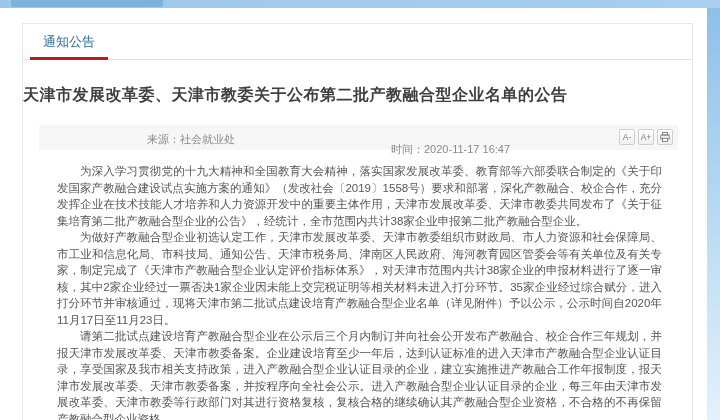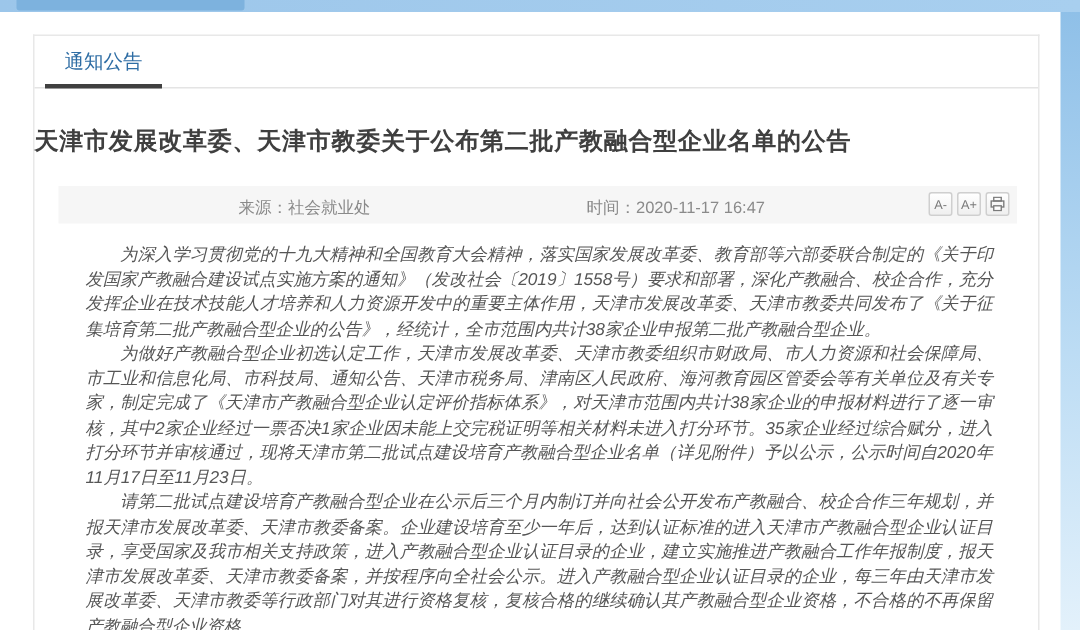--- a/index.html
+++ b/index.html
@@ -28,54 +28,54 @@
     box-sizing:border-box;
   }
   .tab-bar{
     border-bottom:1px solid #e4e4e4;
     padding:8px 0 0 7px;
   }
   .tab{
     display:inline-block;
     color:#2e6da4;font-size:13px;
     padding:0 13px 6px 13px;
-    border-bottom:3px solid #404040;
+    border-bottom:3px solid #b91c1c;
     margin-bottom:-1px;
     cursor:pointer;
   }
   .article-title{
     margin-top:25px;
     font-size:16px;font-weight:bold;color:#3f3f3f;
     letter-spacing:0.5px;
   }
   .meta{
     position:relative;
     margin:19px 14px 0 16px;height:25px;
     background:#f6f6f6;
     font-size:11px;color:#8a8a8a;
   }
-  .meta-source{position:absolute;left:120px;top:7px;}
-  .meta-time{position:absolute;left:352px;top:7px;}
+  .meta-source{position:absolute;left:108px;top:7px;}
+  .meta-time{position:absolute;left:352px;top:17px;}
   .meta-tools{position:absolute;right:5px;top:4px;display:flex;gap:3px;}
   .tool-btn{
     width:16px;height:16px;box-sizing:border-box;
     border:1px solid #cfcfcf;border-radius:2px;
     background:linear-gradient(to bottom,#ffffff,#efefef);
     color:#7a7a7a;font-size:8.5px;line-height:14px;text-align:center;
     display:flex;align-items:center;justify-content:center;
     cursor:pointer;padding:0;
   }
   .tool-btn svg{display:block;}
   .body{
     margin:13px 30px 0 34px;
     font-size:11.5px;color:#565656;line-height:16.5px;
     text-align:justify;
   }
   .body p{margin:0;}
-  .body p.indent{text-indent:2em;font-style:italic;}
+  .body p.indent{text-indent:2em;}
 </style>
 </head>
 <body>
 
 <div class="top-bar">
   <div class="top-tab-remnant"></div>
 </div>
 <div class="side-strip"></div>
 
 <div class="card">

